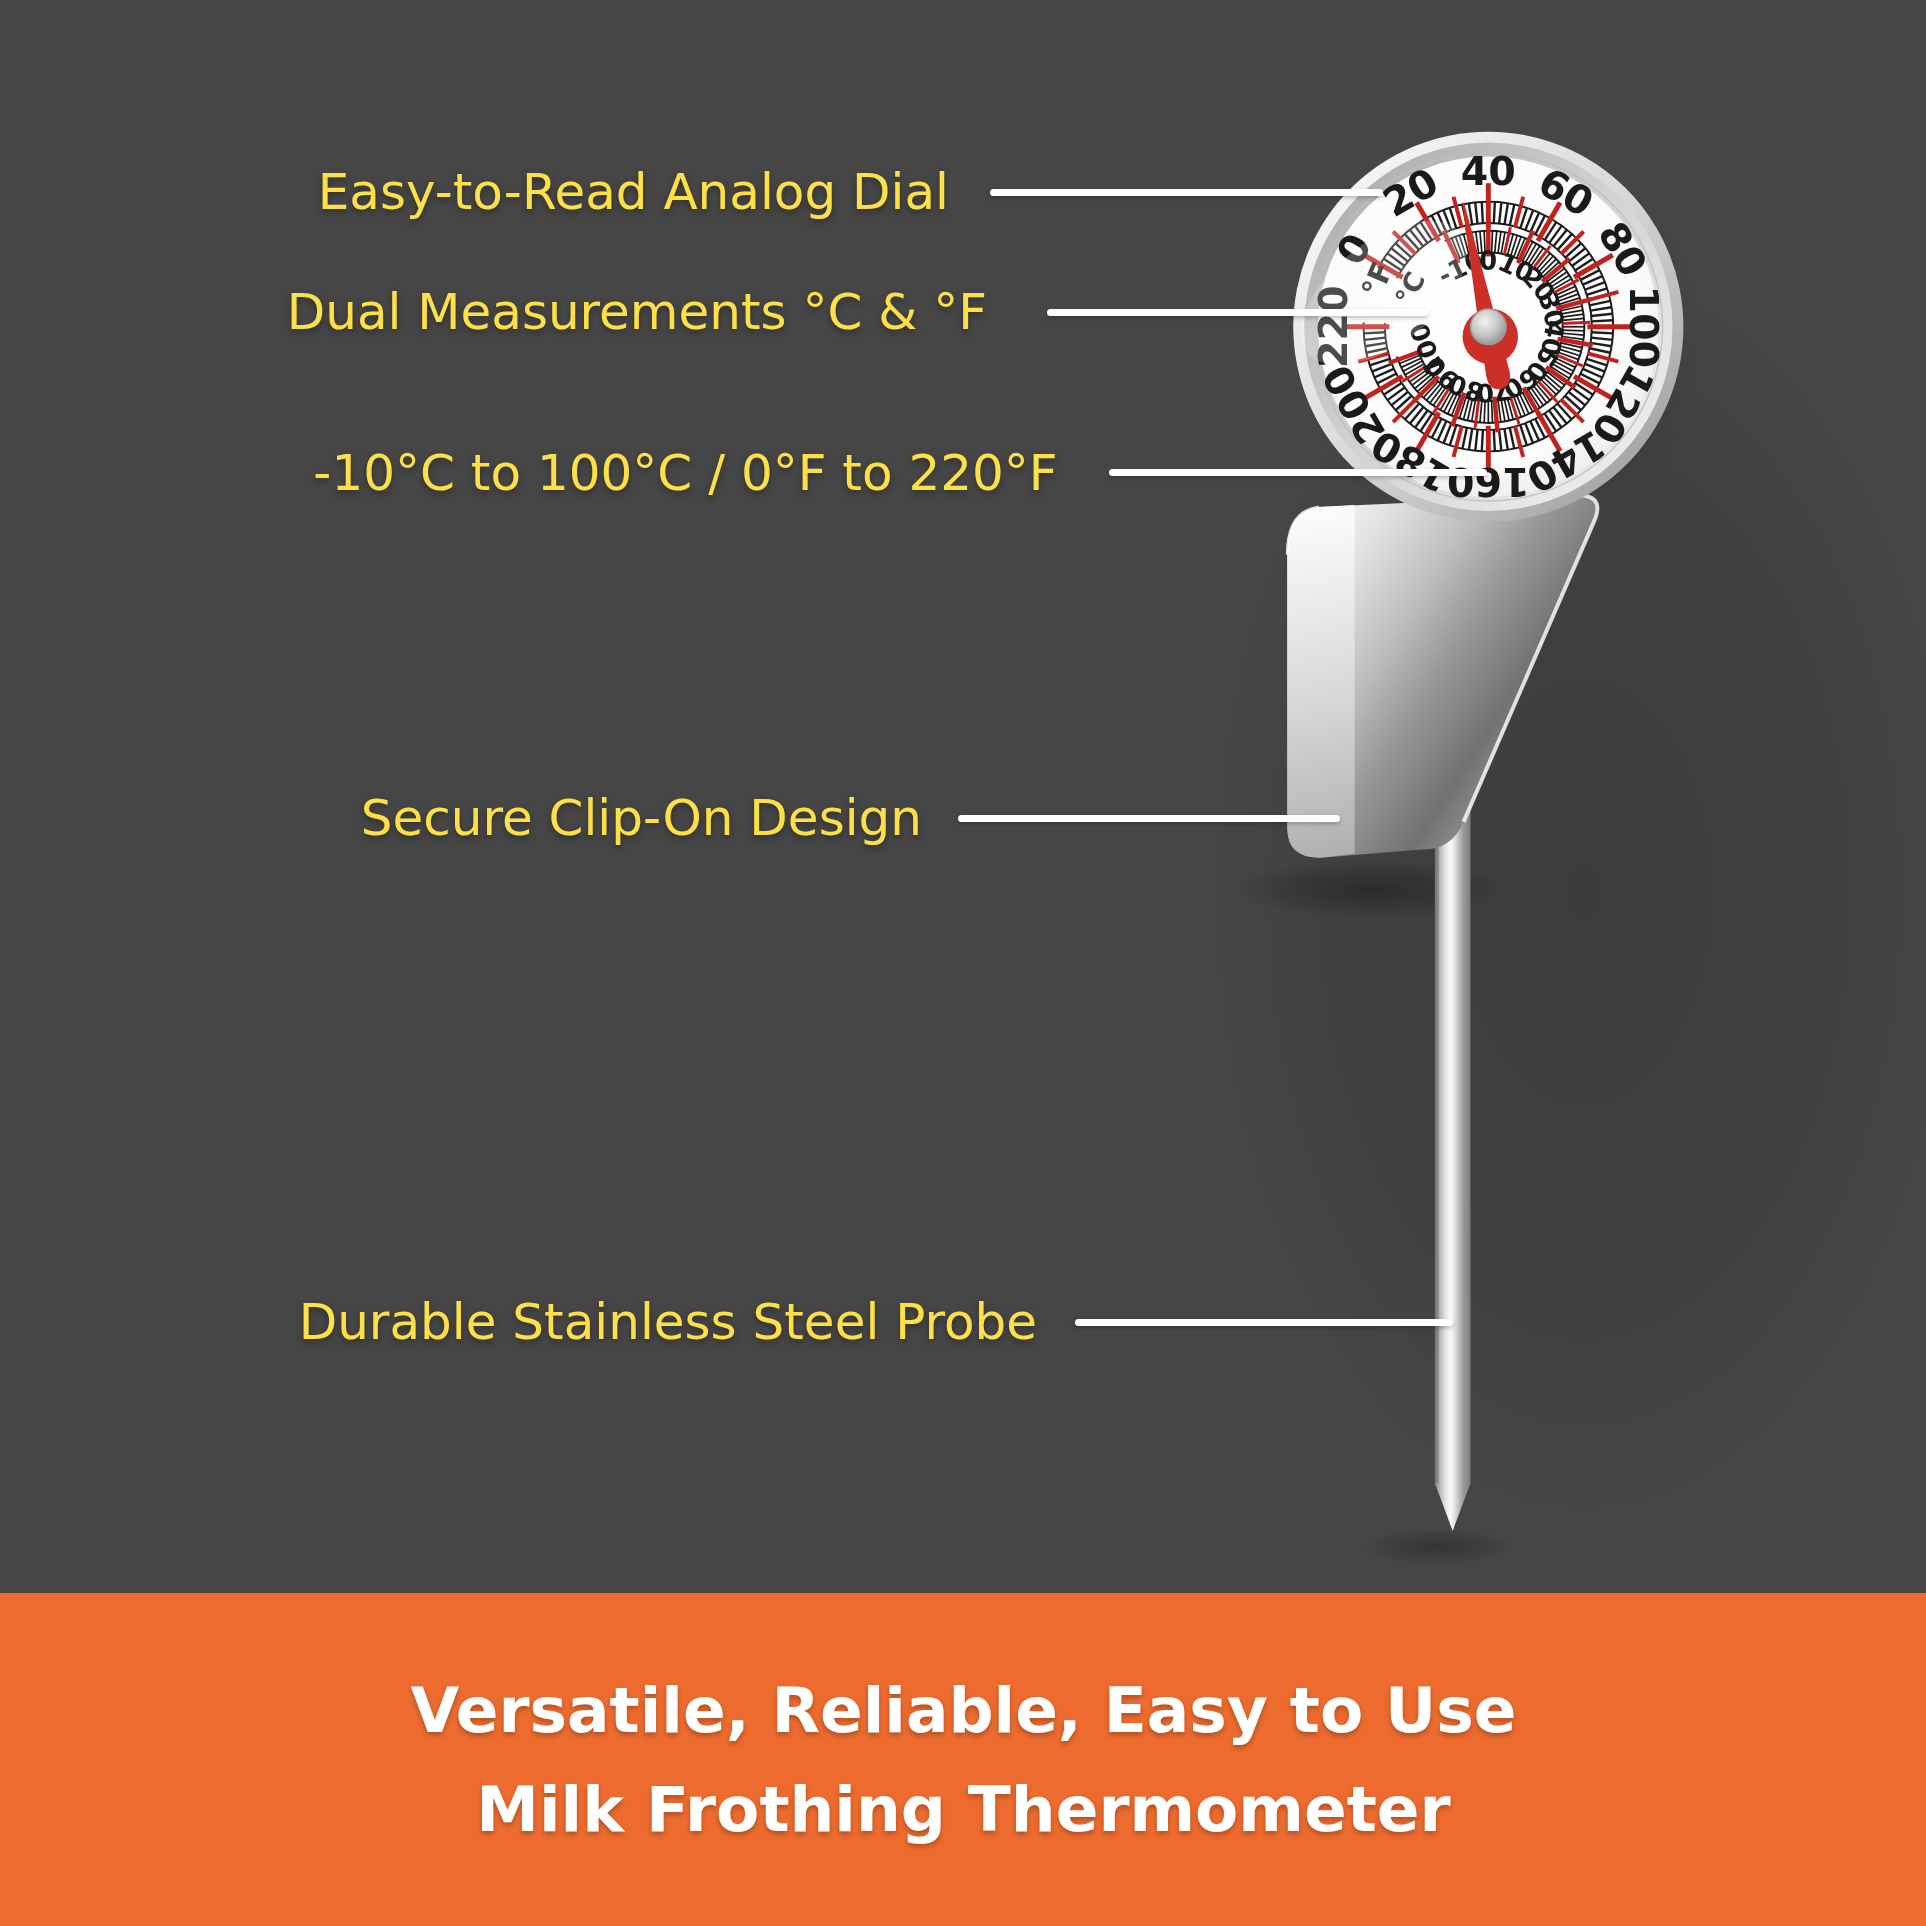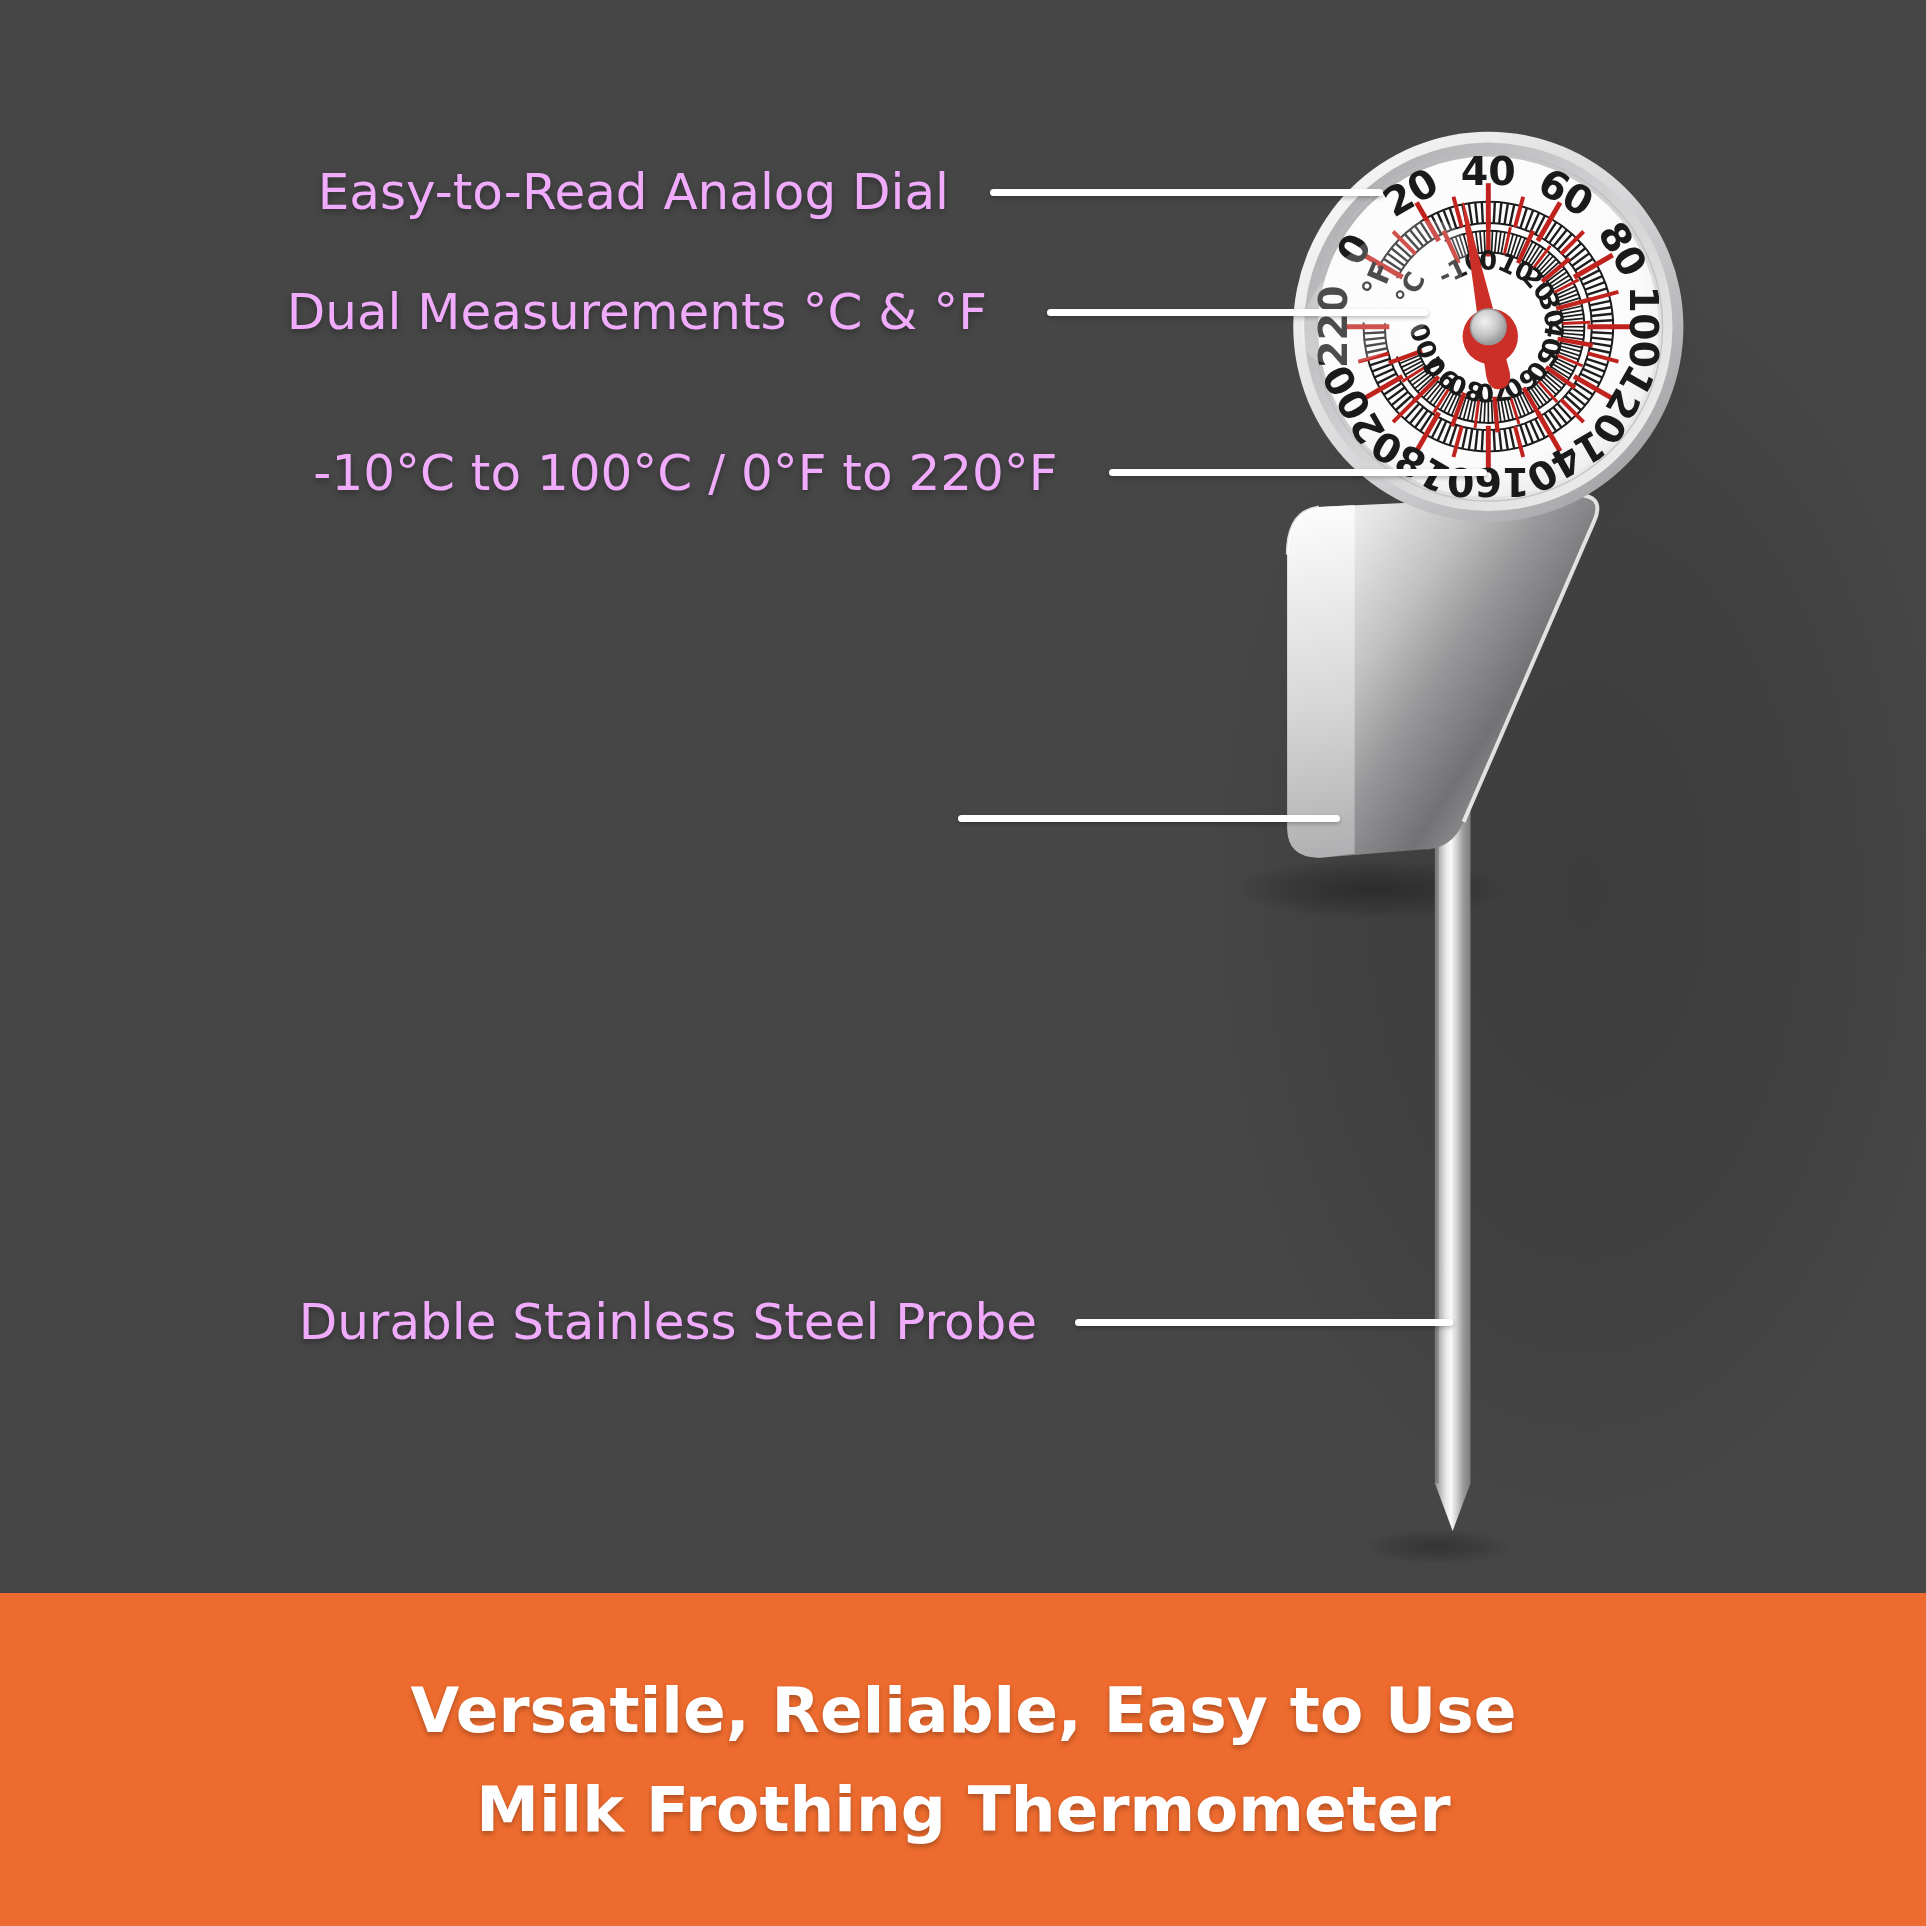--- a/index.html
+++ b/index.html
@@ -6,21 +6,21 @@
   body{
     width:1927px;height:1927px;
     background:#464646;
     font-family:"DejaVu Sans","Liberation Sans",sans-serif;
     overflow:hidden;
   }
   .stage{position:relative;width:1927px;height:1927px;}
   .art{position:absolute;left:0;top:0;z-index:1;}
   .feature{
     position:absolute;z-index:2;
-    color:#f0abfc;font-size:50px;line-height:71px;
+    color:#fde047;font-size:50px;line-height:71px;
     white-space:nowrap;
     text-shadow:0 3px 6px rgba(0,0,0,.35);
   }
   .feature-center{text-align:center;line-height:73px;}
   .callout{
     position:absolute;z-index:2;height:7px;background:#ffffff;
     border-radius:4px;box-shadow:0 2px 4px rgba(0,0,0,.25);
   }
   .footer{
     position:absolute;left:0;bottom:0;z-index:3;
@@ -396,20 +396,21 @@
   <div class="callout" style="left: 990px; top: 189px; width: 393px; background: rgb(255, 255, 255);"></div>
 
   <div class="feature" style="right:940px; top:277px;text-align:right;">Dual Measurements °C &amp; °F</div>
   <div class="callout" style="left: 1047px; top: 309px; width: 381px; background: rgb(255, 255, 255);"></div>
 
   <div class="feature feature-center" style="left:240px; top:437px; width:891px;">
     <div>-10°C to 100°C / 0°F to 220°F</div>
   </div>
   <div class="callout" style="left: 1109px; top: 469px; width: 378px; background: rgb(255, 255, 255);"></div>
 
+  <div class="feature" style="right:1005px; top:783px;">Secure Clip-On Design</div>
   <div class="callout" style="left: 958px; top: 815px; width: 382px; background: rgb(255, 255, 255);"></div>
 
   <div class="feature" style="right:890px; top:1287px;margin-left:44px;">Durable Stainless Steel Probe</div>
   <div class="callout" style="left: 1075px; top: 1319px; width: 378px; background: rgb(255, 255, 255);"></div>
 
   <div class="footer" style="background: rgb(237, 107, 46); text-align: right;">
     <div class="footer-line">Versatile, Reliable, Easy to Use</div>
     <div class="footer-line">Milk Frothing Thermometer</div>
   </div>
 

